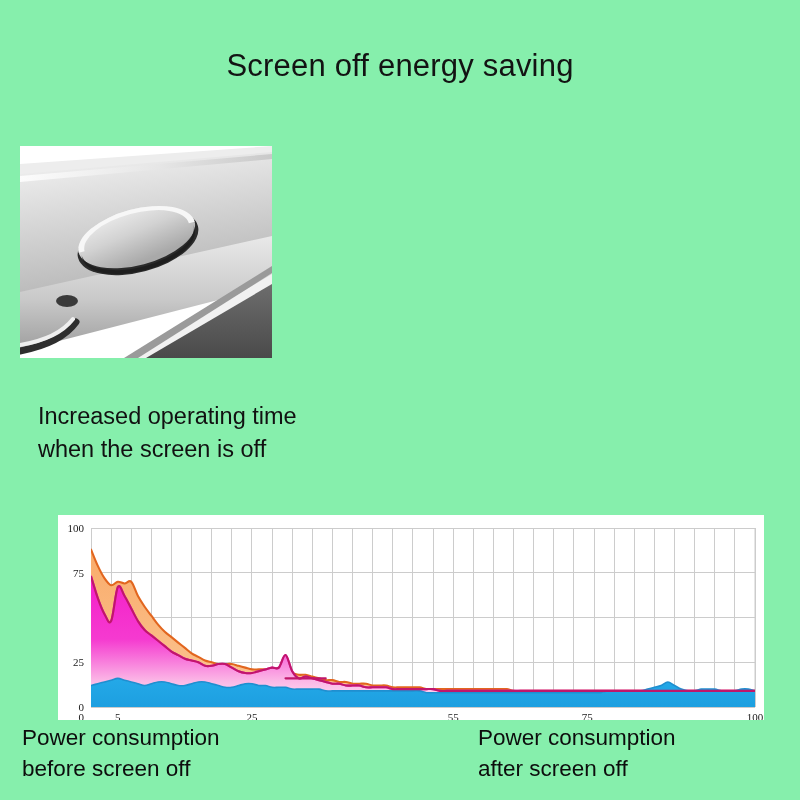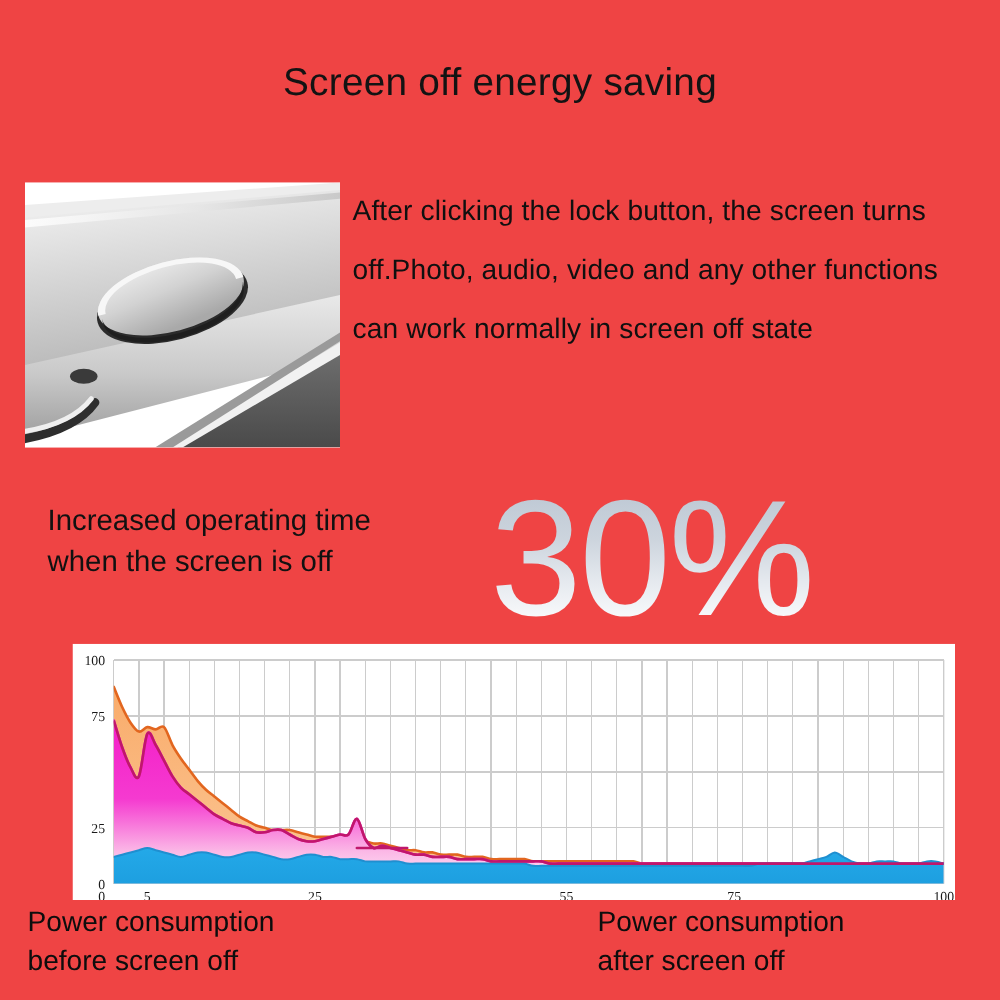--- a/index.html
+++ b/index.html
@@ -4,21 +4,21 @@
 <title>Screen off energy saving</title>
 <style>
   * { box-sizing: border-box; margin: 0; padding: 0; }
   html, body {
     width: 800px; height: 800px;
     background: #ffffff;
     font-family: "Liberation Sans", sans-serif;
     color: #111111;
     overflow: hidden;
   }
-  .page { position: relative; width: 800px; height: 800px; background: #ef4444; }
+  .page { position: relative; width: 800px; height: 800px; background: #86efac; }
 
   
   .title {
     position: absolute;
     left: 0; top: 48px;
     width: 800px;
     text-align: center;
     font-size: 31px;
     font-weight: 400;
     letter-spacing: .2px;
@@ -150,23 +150,21 @@
 
       <ellipse cx="47" cy="155" rx="11" ry="6" fill="#3a3a3a"></ellipse>
 
       <path d="M 0 205 C 26 200 46 190 56 176" fill="none" stroke="#2e2e2e" stroke-width="7" stroke-linecap="round"></path>
       <path d="M 0 199 C 24 195 43 186 53 173" fill="none" stroke="#efefef" stroke-width="4" stroke-linecap="round"></path>
 
       <polygon points="0,30 252,8 252,13 0,36" fill="url(#edgeSheen)" opacity="0.85"></polygon>
     </svg>
   </div>
 
-  <p class="hero-text">After clicking the lock button, the screen turns off.Photo, audio, video and any other functions can work normally in screen off state</p>
-
-  <div class="watermark">30%</div>
+
   <div class="section-heading">Increased operating time
 when the screen is off</div>
 
   <div class="chart-wrap">
     <svg id="chart-svg" width="706" height="205" viewBox="0 0 706 205">
       <defs>
         <linearGradient id="pinkGrad" x1="0" y1="0" x2="0" y2="1">
           <stop offset="0%" stop-color="#f41fc8" stop-opacity="1"></stop>
           <stop offset="48%" stop-color="#f53ad0" stop-opacity="1"></stop>
           <stop offset="80%" stop-color="#fbb7e6" stop-opacity="1"></stop>

